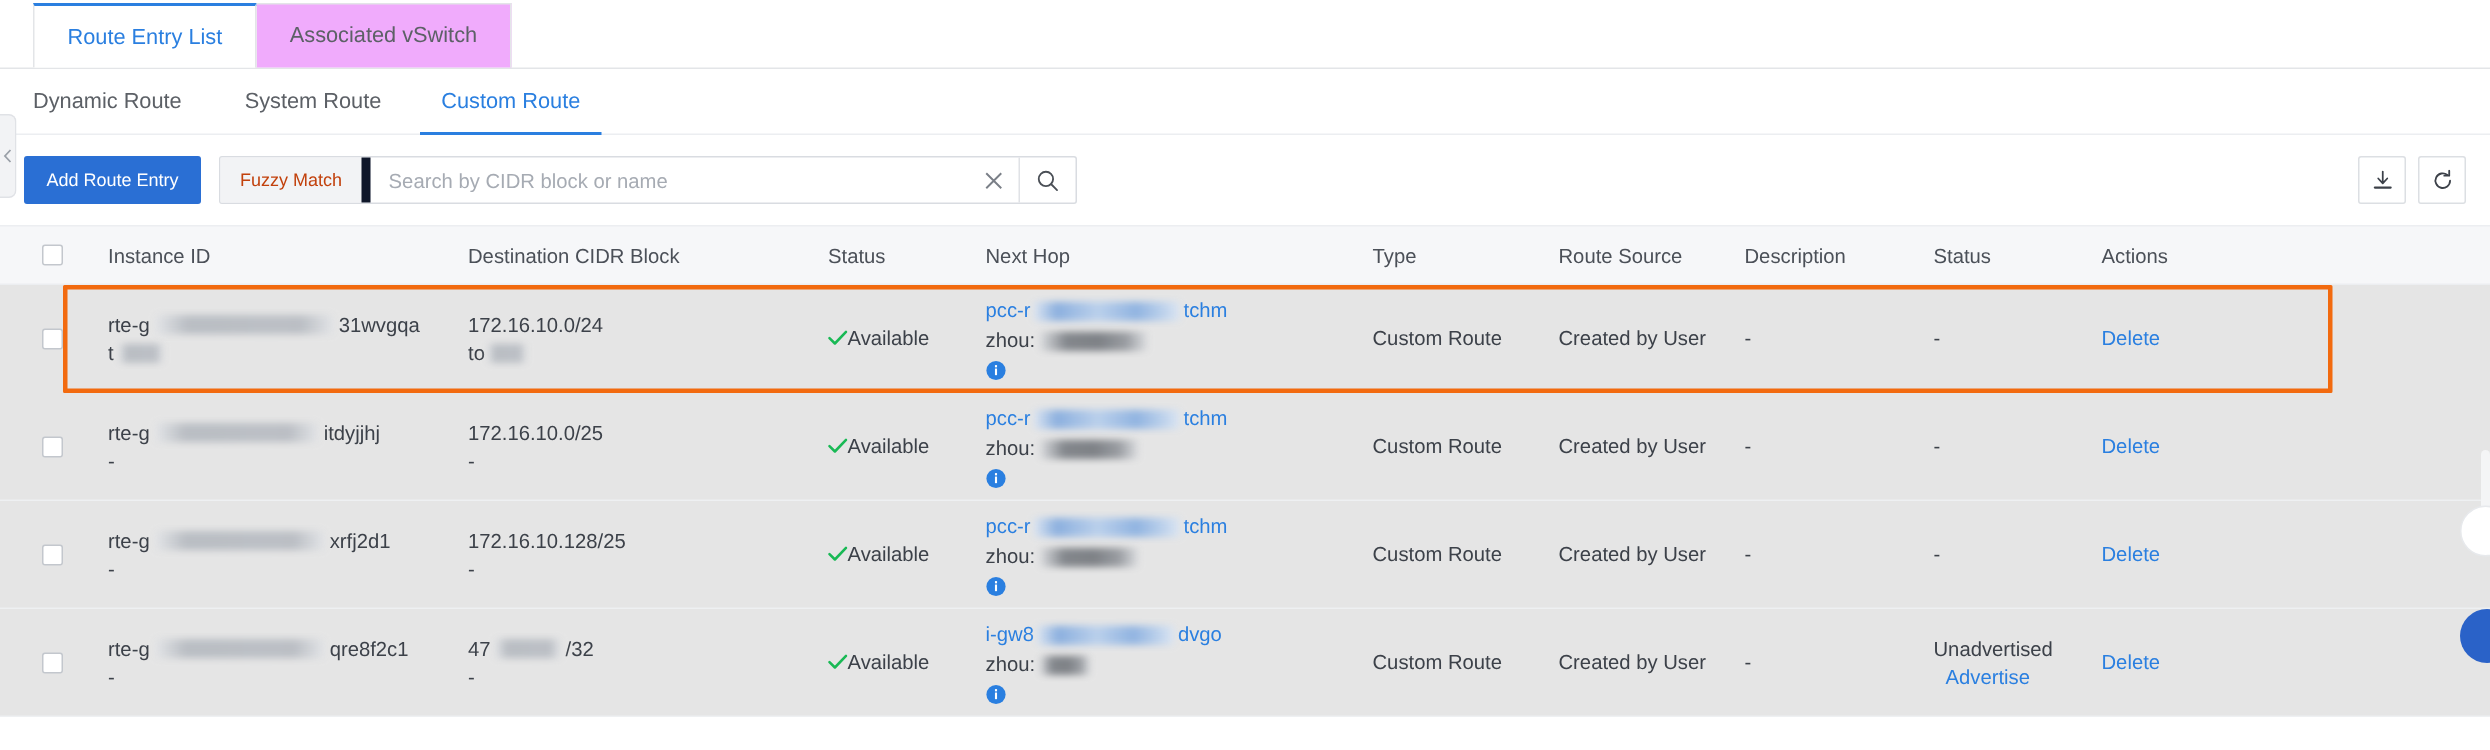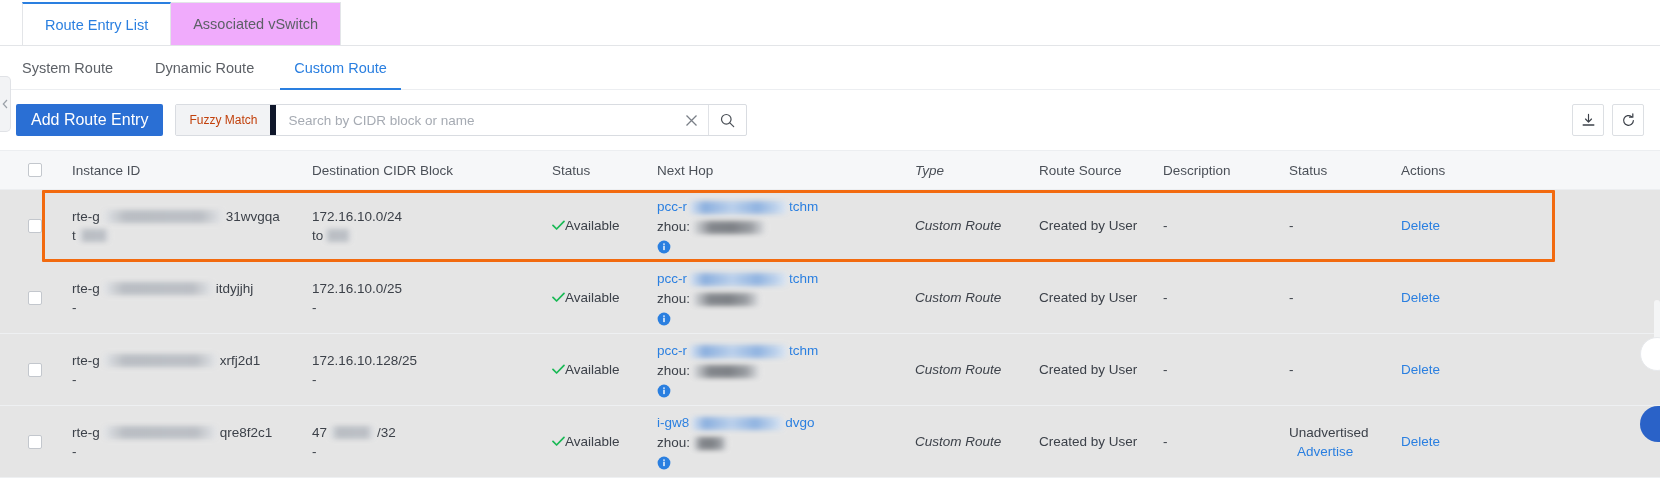--- a/index.html
+++ b/index.html
@@ -104,21 +104,21 @@
     display: flex;
     align-items: center;
     padding: 0 16px 0 16px;
     background: #fff;
     position: relative;
   }
   .btn-primary {
     height: 32px;
     background: #2a6fd4;
     color: #fff;
-    font-size: 16px;
+    font-size: 12px;
     border: none;
     border-radius: 2px;
     padding: 0 15px;
     cursor: pointer;
     white-space: nowrap;
     font-family: inherit;
     text-align: right;
   }
   .searchwrap {
     margin-left: 12px;
@@ -202,21 +202,21 @@
     position: relative;
     background: #e5e5e5;
   }
   .trow.highlight { border-bottom-color: transparent; }
 
   .c-check  { width: 72px; padding-left: 28px; flex: none; }
   .c-id     { width: 240px; flex: none; }
   .c-cidr   { width: 240px; flex: none; }
   .c-status { width: 105px; flex: none; }
   .c-hop    { width: 258px; flex: none; }
-  .c-type   { width: 124px; flex: none; font-style: italic; }
+  .c-type   { width: 124px; flex: none; }
   .c-source { width: 124px; flex: none; }
   .c-desc   { width: 126px; flex: none; }
   .c-adv    { width: 112px; flex: none; }
   .c-act    { width: 140px; flex: none; }
 
   .chk {
     width: 14px; height: 14px;
     border: 1px solid #c3c7cd;
     border-radius: 2px;
     background: #fff;
@@ -312,24 +312,24 @@
     <div class="tab1 active">
       <span>Route Entry List</span>
     </div>
     <div class="tab1 inactive">
       <span>Associated vSwitch</span>
     </div>
   </div>
 
   <div class="subtabbar">
     <div class="tab2">
+      <span>Dynamic Route</span>
+    </div>
+    <div class="tab2">
       <span>System Route</span>
-    </div>
-    <div class="tab2">
-      <span>Dynamic Route</span>
     </div>
     <div class="tab2 active">
       <span>Custom Route</span>
     </div>
   </div>
 
   <div class="collapse-handle">
     <svg width="6" height="10" viewBox="0 0 6 10">
       <path d="M5 1 L1.3 5 L5 9" fill="none" stroke="#9aa0a8" stroke-width="1.2"></path>
     </svg>

